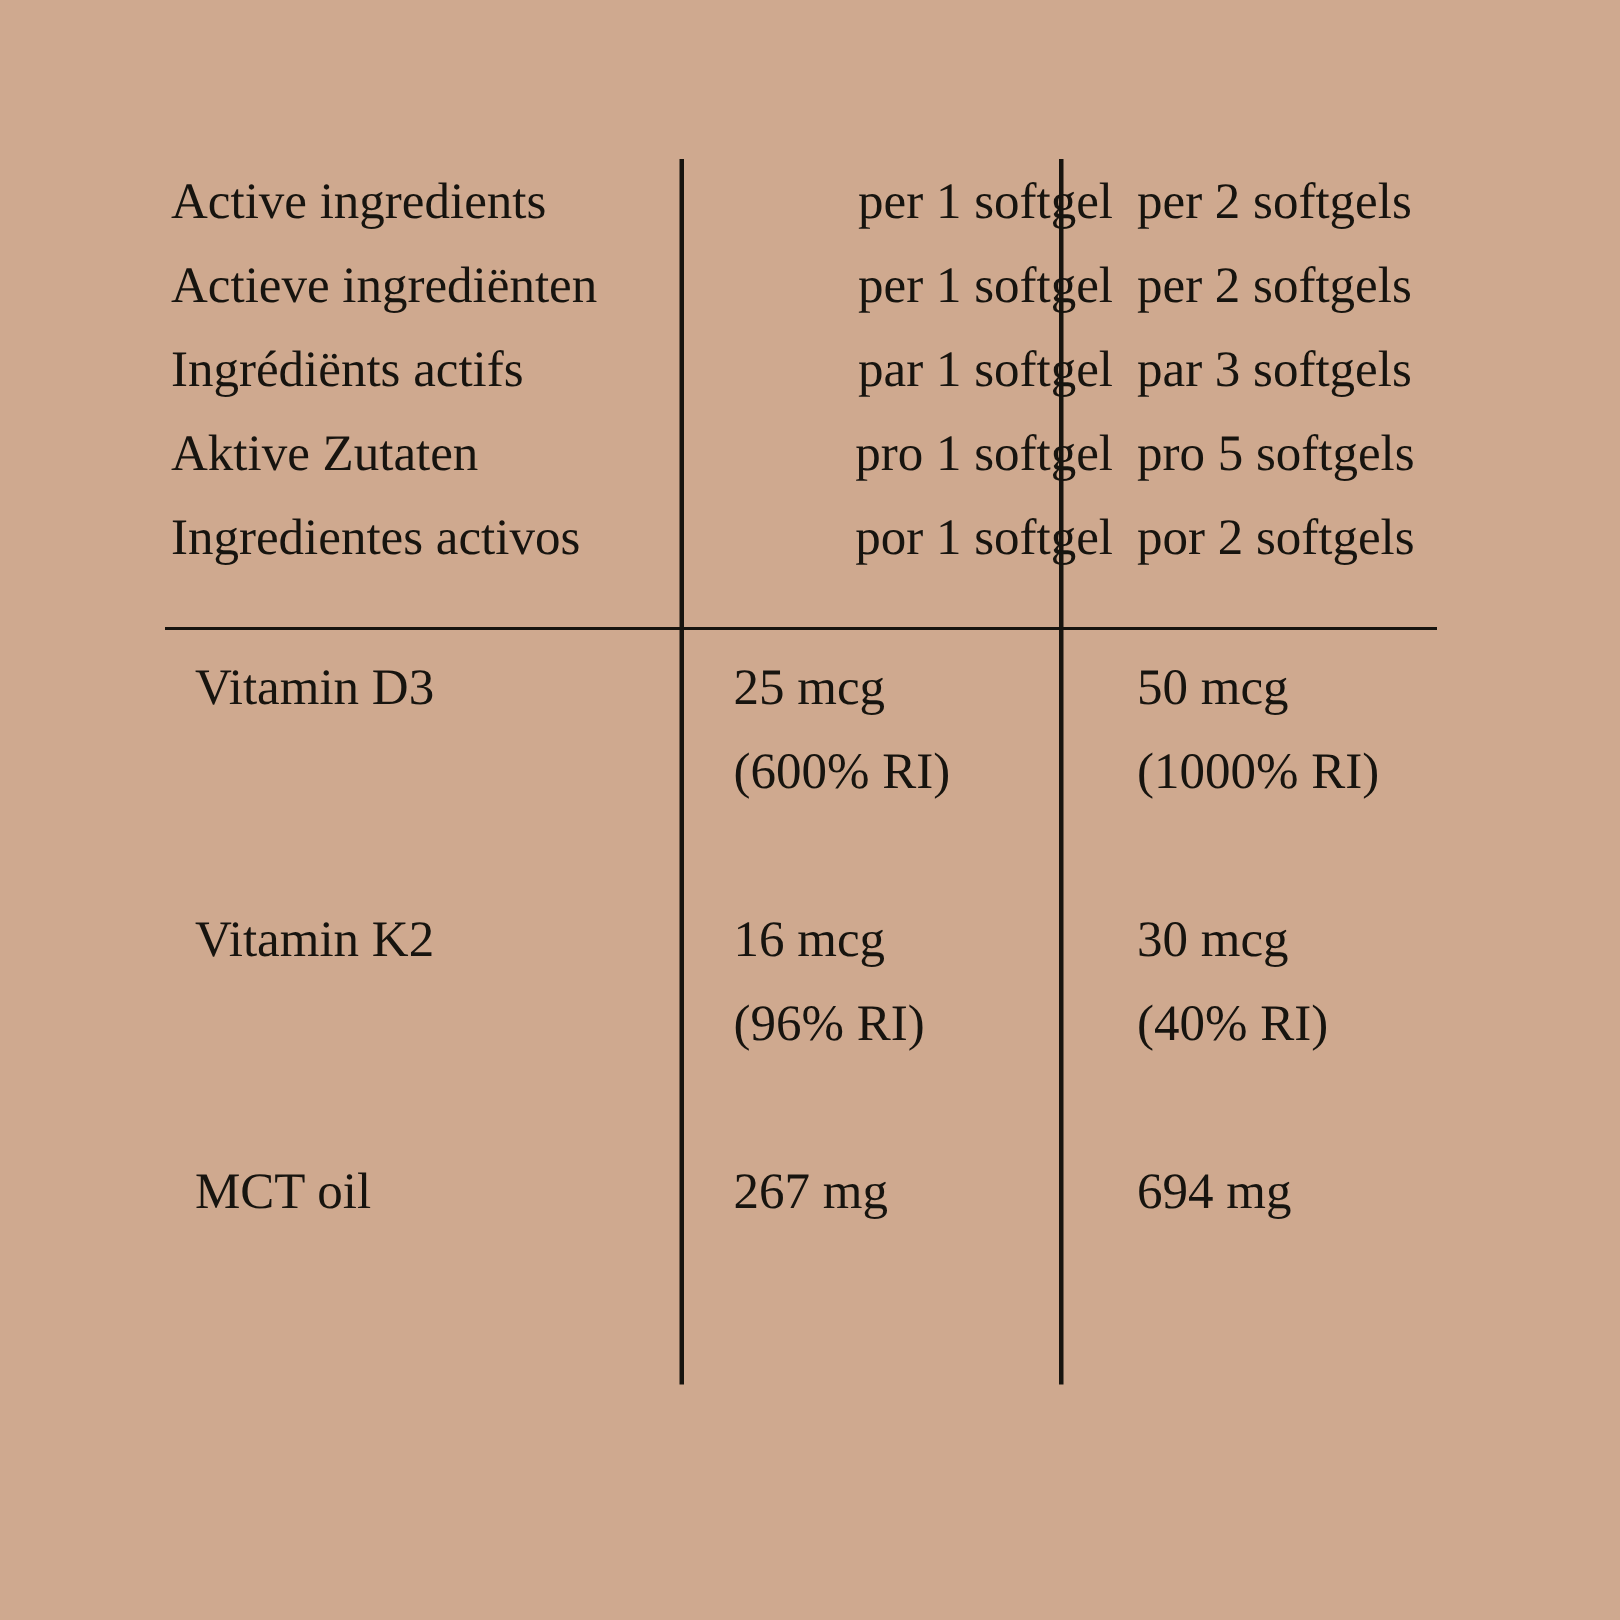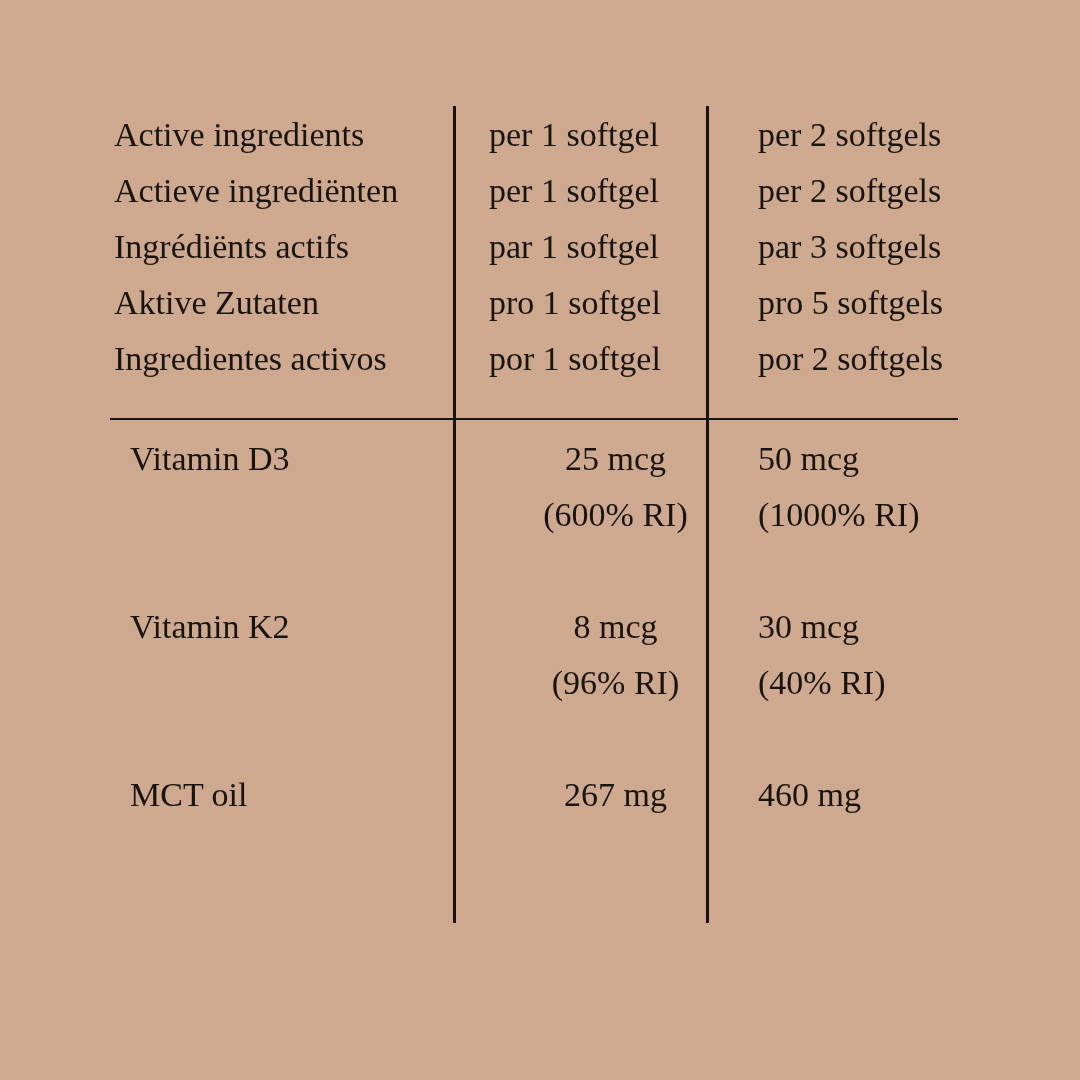--- a/index.html
+++ b/index.html
@@ -56,30 +56,30 @@
   }
 
   
   .col-name { width: 343px; }
   .col-one  { width: 253px; }
   .col-two  { width: 252px; margin-top: 36px; }
 
   
   .hdr td { height: 56px; }
   .hdr .col-name { padding-left: 4px; }
-  .hdr .col-one  { padding-left: 16px; }
+  .hdr .col-one  { padding-left: 16px; text-align: right; }
   .hdr .col-two  { padding-left: 16px; }
 
   
   tr.gap-rule td { height: 44px; }
 
   
   .row td { padding-bottom: 0; }
   .row .col-name { padding-left: 20px; }
-  .row .col-one  { padding-left: 16px; text-align: center; }
+  .row .col-one  { padding-left: 16px; }
   .row .col-two  { padding-left: 16px; }
 
   .line1 { display: block; height: 56px; }
   .line2 { display: block; height: 56px; }
   .rowspacer { display: block; height: 56px; }
 
   .blank { visibility: hidden; }
 </style>
 </head>
 <body>
@@ -142,37 +142,37 @@
         </td>
       </tr>
 
       <tr class="row">
         <td class="col-name">
           <span class="line1">Vitamin K2</span>
           <span class="line2 blank">&nbsp;</span>
           <span class="rowspacer blank">&nbsp;</span>
         </td>
         <td class="col-one">
-          <span class="line1">8 mcg</span>
+          <span class="line1">16 mcg</span>
           <span class="line2">(96% RI)</span>
           <span class="rowspacer blank">&nbsp;</span>
         </td>
         <td class="col-two">
           <span class="line1">30 mcg</span>
           <span class="line2">(40% RI)</span>
           <span class="rowspacer blank">&nbsp;</span>
         </td>
       </tr>
 
       <tr class="row">
         <td class="col-name">
           <span class="line1">MCT oil</span>
         </td>
         <td class="col-one">
           <span class="line1">267 mg</span>
         </td>
         <td class="col-two">
-          <span class="line1">460 mg</span>
+          <span class="line1">694 mg</span>
         </td>
       </tr>
     </tbody>
   </table>
 </div>
 
 </body></html>

